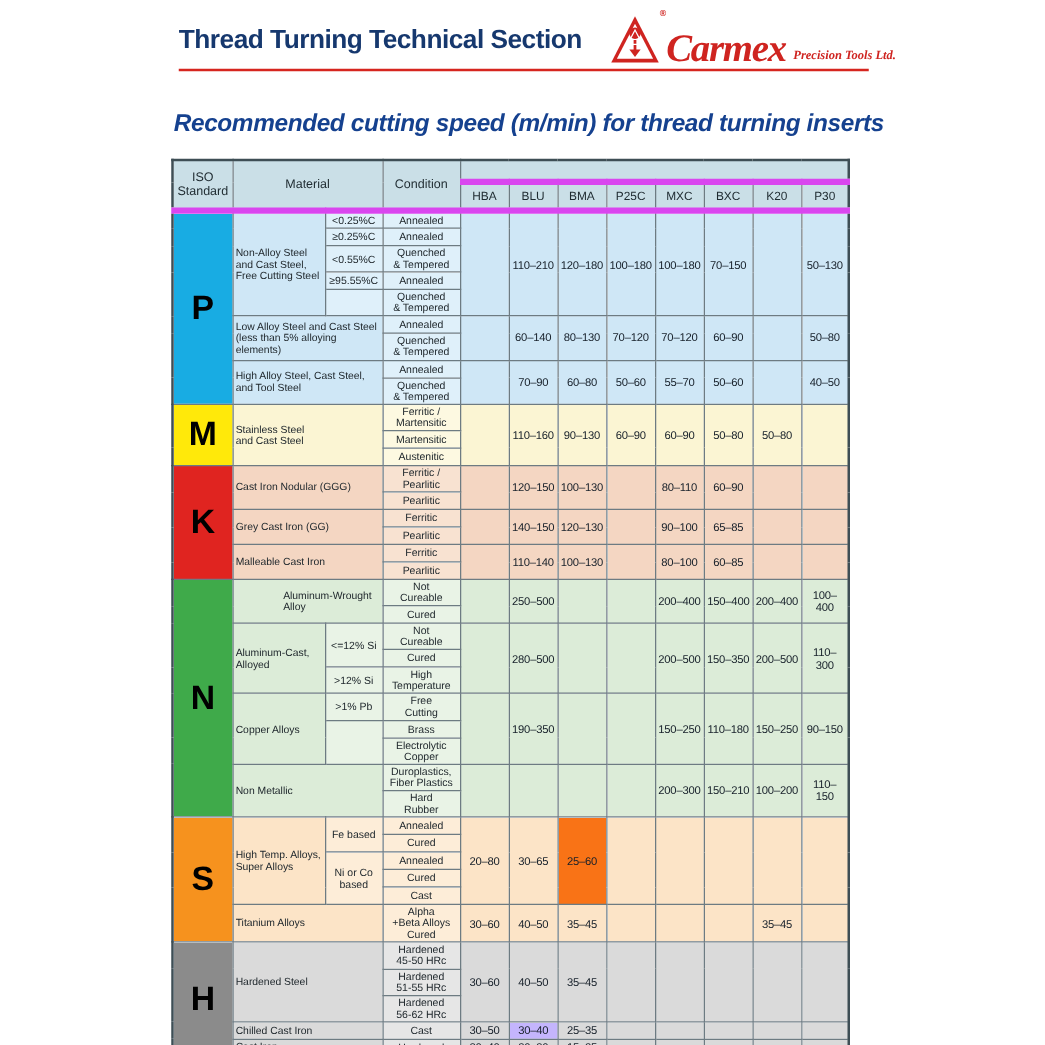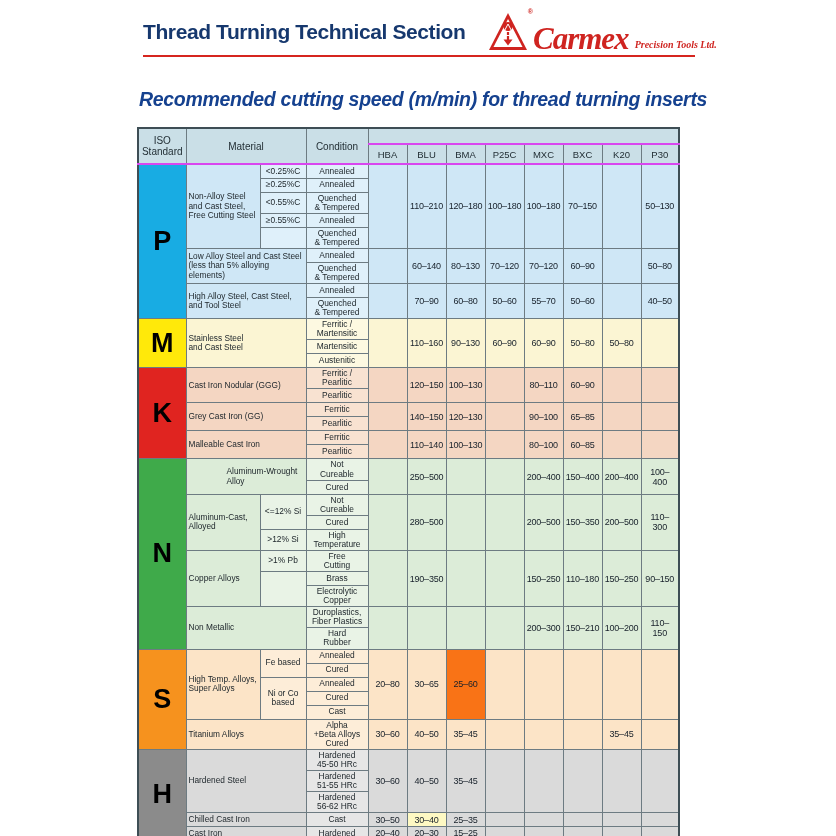--- a/index.html
+++ b/index.html
@@ -34,21 +34,21 @@
     border:2px solid #3e4e55;
   }
   table.speed th, table.speed td{
     border:1px solid #6d7b82;white-space:pre-line;vertical-align:middle;
     padding:1px 2px;overflow:hidden;
   }
   thead th{background:#cadfe7;font-weight:500;color:#1e2a30;}
   th.th-iso, th.th-mat, th.th-cond{font-size:10px;line-height:1.1;}
   th.th-strip{height:12px;padding:0;}
   th.th-col{height:16px;font-size:9.5px;font-weight:500;}
-  thead tr{border-bottom:2px solid #d946ef;}
+  thead tr{border-bottom:5px solid #d946ef;}
   tbody tr{height:14px;}
   tbody tr.section-start td{border-top:1.5px solid #3e4e55;}
   td.c-letter{
     text-align:center;font-size:27px;font-weight:700;color:#000;padding:0;
     border-right:1.5px solid #3e4e55;
   }
   td.c-mat{font-size:8.3px;line-height:1.12;padding-left:4px;color:#21292e;}
   td.c-sub{font-size:8.4px;line-height:1.08;text-align:center;color:#21292e;}
   td.c-cond{font-size:8.4px;line-height:1.08;text-align:center;color:#21292e;}
   td.c-val{font-size:9px;text-align:center;color:#17202a;letter-spacing:-0.2px;}
@@ -133,21 +133,21 @@
       <tr>
         <td class="c-sub" style="background: rgb(223, 240, 250);">≥0.25%C</td>
         <td class="c-cond" style="background: rgb(223, 240, 250);">Annealed</td>
       </tr>
       <tr>
         <td class="c-sub" style="background: rgb(223, 240, 250);">&lt;0.55%C</td>
         <td class="c-cond" style="background: rgb(223, 240, 250);">Quenched
 &amp; Tempered</td>
       </tr>
       <tr>
-        <td class="c-sub" style="background: rgb(223, 240, 250);">≥0.55%C</td>
+        <td class="c-sub" style="background: rgb(223, 240, 250);">≥95.55%C</td>
         <td class="c-cond" style="background: rgb(223, 240, 250);">Annealed</td>
       </tr>
       <tr>
         <td class="c-sub" style="background: rgb(223, 240, 250);"></td>
         <td class="c-cond" style="background: rgb(223, 240, 250);">Quenched
 &amp; Tempered</td>
       </tr>
       <tr>
         <td class="c-mat" rowspan="2" colspan="2" style="background: rgb(207, 231, 246);">Low Alloy Steel and Cast Steel (less than 5% alloying elements)</td>
         <td class="c-cond" style="background: rgb(223, 240, 250);">Annealed</td>
@@ -252,21 +252,21 @@
       <tr class="section-start">
         <td class="c-letter" rowspan="10" style="background: rgb(63, 170, 74);">N</td>
         <td class="c-mat" rowspan="2" colspan="2" style="background: rgb(220, 236, 216); padding-left: 40px;">Aluminum-Wrought Alloy</td>
         <td class="c-cond" style="background: rgb(233, 243, 230);">Not
 Cureable</td>
         <td class="c-val" rowspan="2" style="background: rgb(220, 236, 216);"></td>
         <td class="c-val" rowspan="2" style="background: rgb(220, 236, 216);">250–500</td>
         <td class="c-val" rowspan="2" style="background: rgb(220, 236, 216);"></td>
         <td class="c-val" rowspan="2" style="background: rgb(220, 236, 216);"></td>
         <td class="c-val" rowspan="2" style="background: rgb(220, 236, 216);">200–400</td>
-        <td class="c-val" rowspan="2" style="background: rgb(220, 236, 216);">150–400</td>
+        <td class="c-val" rowspan="2" style="background: rgb(220, 236, 216); text-align: right;">150–400</td>
         <td class="c-val" rowspan="2" style="background: rgb(220, 236, 216);">200–400</td>
         <td class="c-val" rowspan="2" style="background: rgb(220, 236, 216);">100–400</td>
       </tr>
       <tr>
         <td class="c-cond" style="background: rgb(233, 243, 230);">Cured</td>
       </tr>
       <tr>
         <td class="c-mat" rowspan="3" style="background: rgb(220, 236, 216);">Aluminum-Cast,
 Alloyed</td>
         <td class="c-sub" rowspan="2" style="background: rgb(233, 243, 230);">&lt;=12% Si</td>
@@ -390,21 +390,21 @@
 51-55 HRc</td>
       </tr>
       <tr>
         <td class="c-cond" style="background: rgb(230, 230, 230);">Hardened
 56-62 HRc</td>
       </tr>
       <tr>
         <td class="c-mat" colspan="2" style="background: rgb(218, 218, 218);">Chilled Cast Iron</td>
         <td class="c-cond" style="background: rgb(230, 230, 230);">Cast</td>
         <td class="c-val" style="background: rgb(218, 218, 218);">30–50</td>
-        <td class="c-val" style="background: #fef9c3;">30–40</td>
+        <td class="c-val" style="background: #c4b5fd;">30–40</td>
         <td class="c-val" style="background: rgb(218, 218, 218);">25–35</td>
         <td class="c-val" style="background: rgb(218, 218, 218);"></td>
         <td class="c-val" style="background: rgb(218, 218, 218);"></td>
         <td class="c-val" style="background: rgb(218, 218, 218);"></td>
         <td class="c-val" style="background: rgb(218, 218, 218);"></td>
         <td class="c-val" style="background: rgb(218, 218, 218);"></td>
       </tr>
       <tr>
         <td class="c-mat" colspan="2" style="background: rgb(218, 218, 218);">Cast Iron</td>
         <td class="c-cond" style="background: rgb(230, 230, 230);">Hardened</td>

